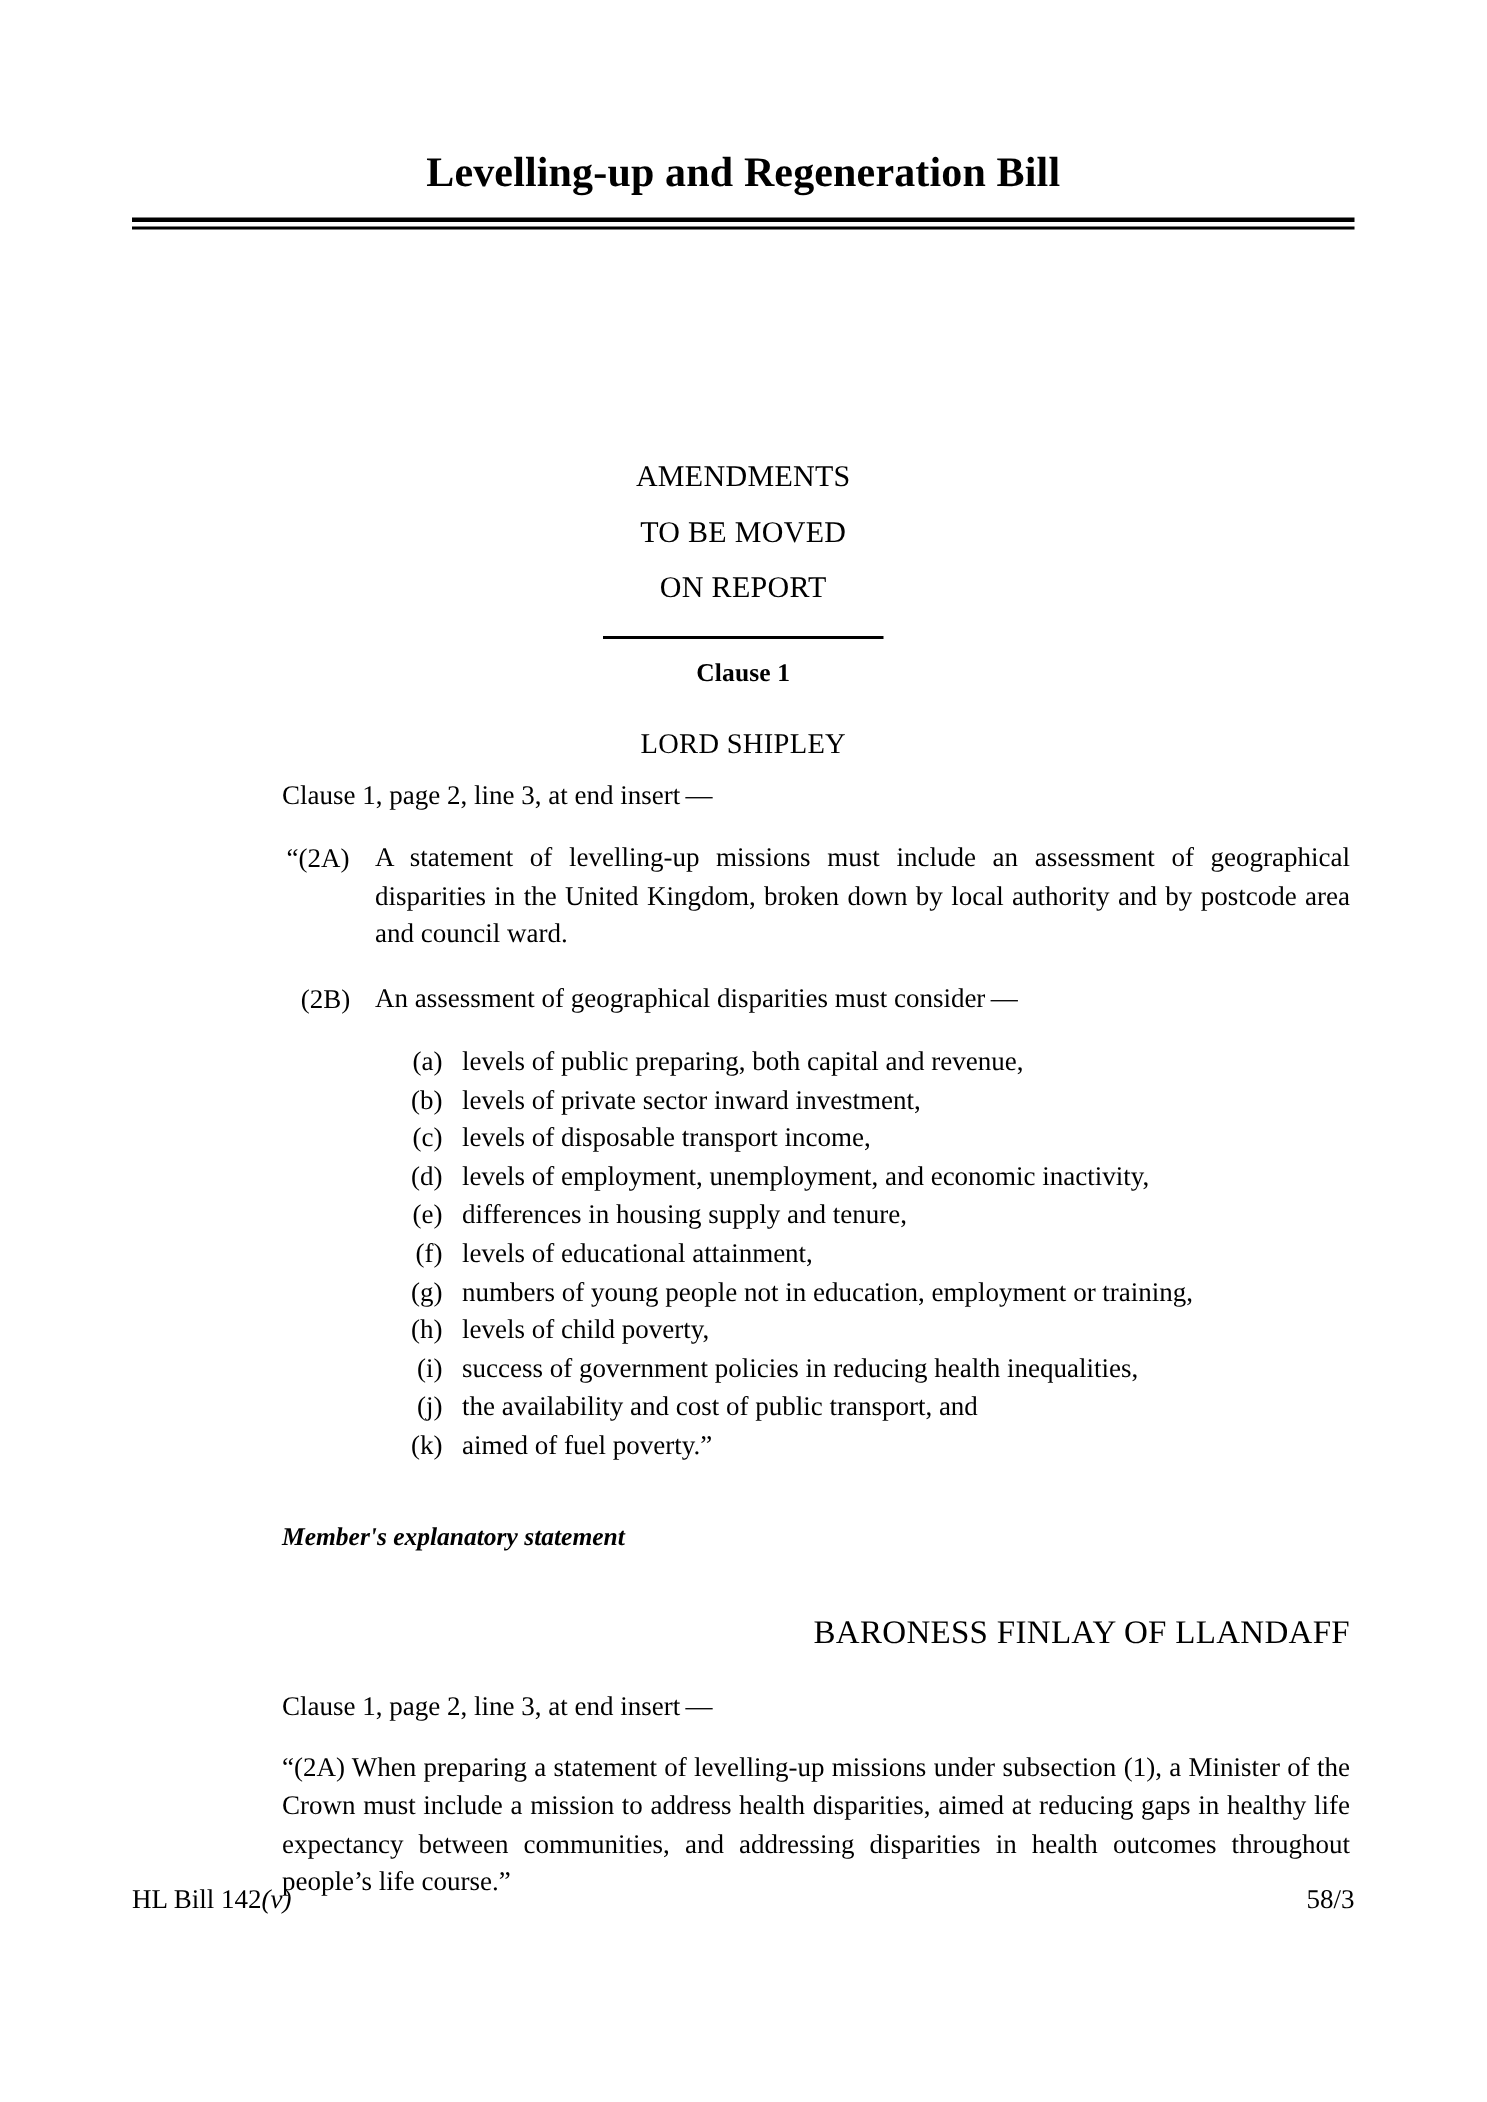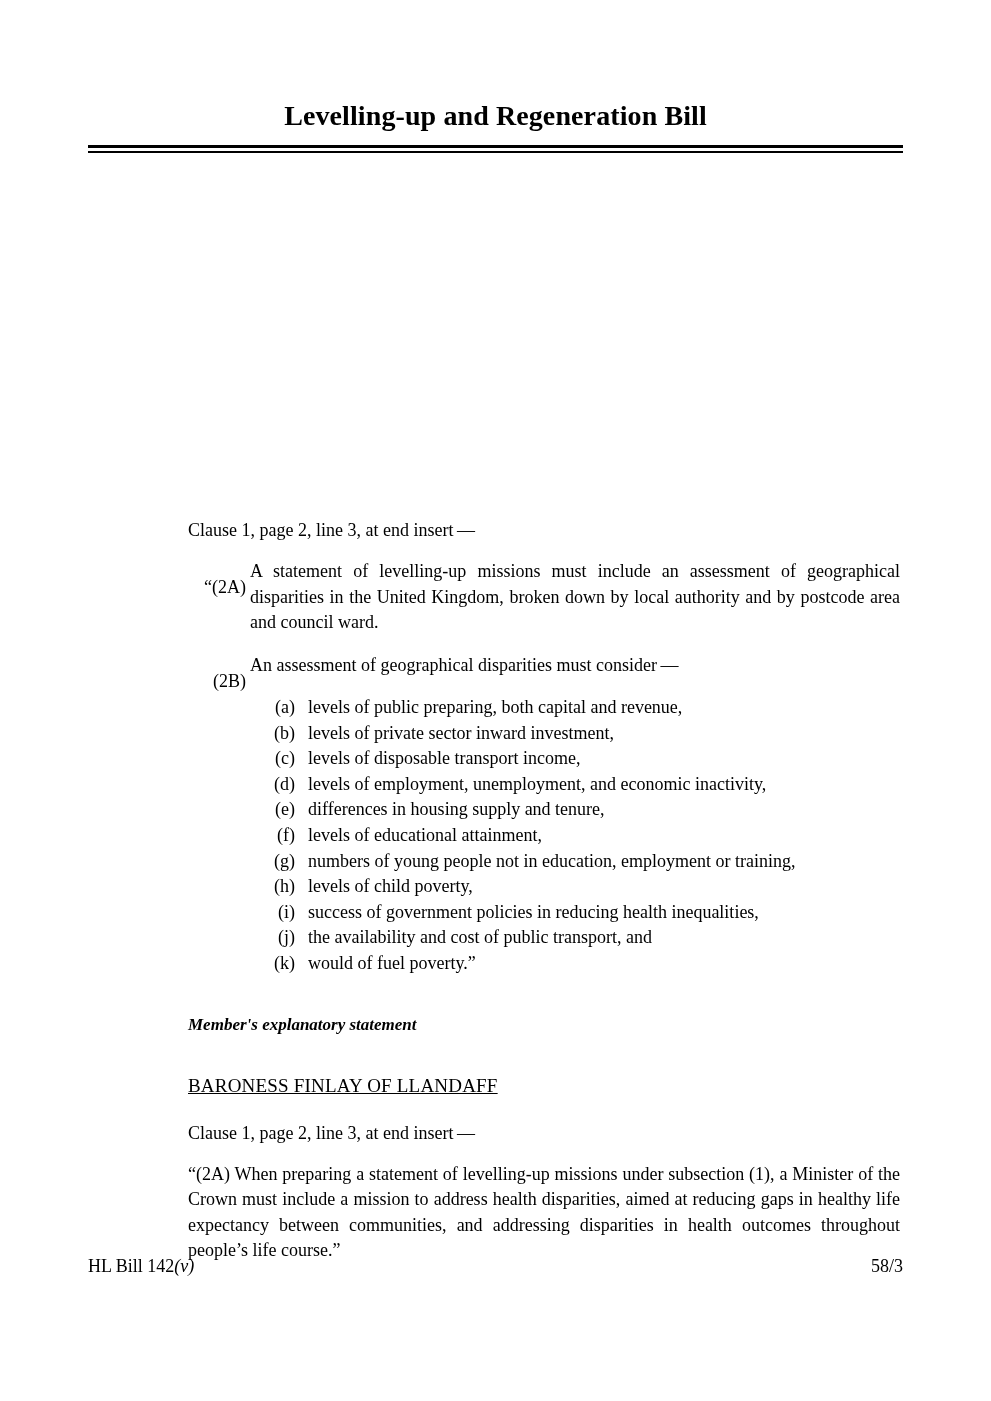--- a/index.html
+++ b/index.html
@@ -78,24 +78,23 @@
     font-weight: bold;
     margin-top: 13px;
     letter-spacing: 0.1px;
   }
   .member-name {
     font-size: 19px;
     margin-top: 27px;
     letter-spacing: 0.2px;
   }
   .member-name-2 {
-    font-size: 19px;
+    font-size: 22px;
     letter-spacing: 0.2px;
-    text-align: left;
-    text-decoration: underline;
+    text-align: right;
   }
 
   
   .body-wrap {
     position: absolute;
     left: 188px;
     top: 518px;
     width: 712px;
   }
 
@@ -111,23 +110,23 @@
     padding-left: 62px;
     font-size: 18px;
     line-height: 25.5px;
     text-align: justify;
     text-justify: inter-word;
     margin-bottom: 17px;
   }
   .para-num .marker {
     position: absolute;
     left: 0;
-    top: 16px;
+    top: 1px;
     width: 58px;
-    text-align: right;
+    text-align: center;
     white-space: nowrap;
   }
   .para-num .marker.quoted {
     left: -10px;
     width: 68px;
   }
   .para-num > .txt {
     display: block;
   }
 
@@ -197,20 +196,28 @@
 <div class="page">
 
   <div class="masthead">
     <div class="doc-title">Levelling-up and Regeneration Bill</div>
     <div class="rule-double">
       <div class="r1"></div>
       <div class="r2"></div>
     </div>
   </div>
 
+  <div class="head-block">
+    <div class="head-line">AMENDMENTS</div>
+    <div class="head-line">TO BE MOVED</div>
+    <div class="head-line">ON REPORT</div>
+    <div class="rule-short"></div>
+    <div class="clause-head">Clause 1</div>
+    <div class="member-name">LORD SHIPLEY</div>
+  </div>
 
   <div class="body-wrap">
 
     <div class="lead-line">Clause 1, page 2, line 3, at end insert —</div>
 
     <div class="para-num">
       <span class="marker quoted">“(2A)</span>
       <span class="txt">A statement of levelling-up missions must include an assessment of geographical disparities in the United Kingdom, broken down by local authority and by postcode area and council ward.</span>
     </div>
 
@@ -255,21 +262,21 @@
       <li>
         <span class="letter">(i)</span>
         <span>success of government policies in reducing health inequalities,</span>
       </li>
       <li>
         <span class="letter">(j)</span>
         <span>the availability and cost of public transport, and</span>
       </li>
       <li>
         <span class="letter">(k)</span>
-        <span>would of fuel poverty.”</span>
+        <span>aimed of fuel poverty.”</span>
       </li>
     </ul>
 
     <div class="expl">
       <div class="expl-head">Member's explanatory statement</div>
     </div>
 
     <div class="gap-1"></div>
 
     <div class="member-name-2">BARONESS FINLAY OF LLANDAFF</div>

